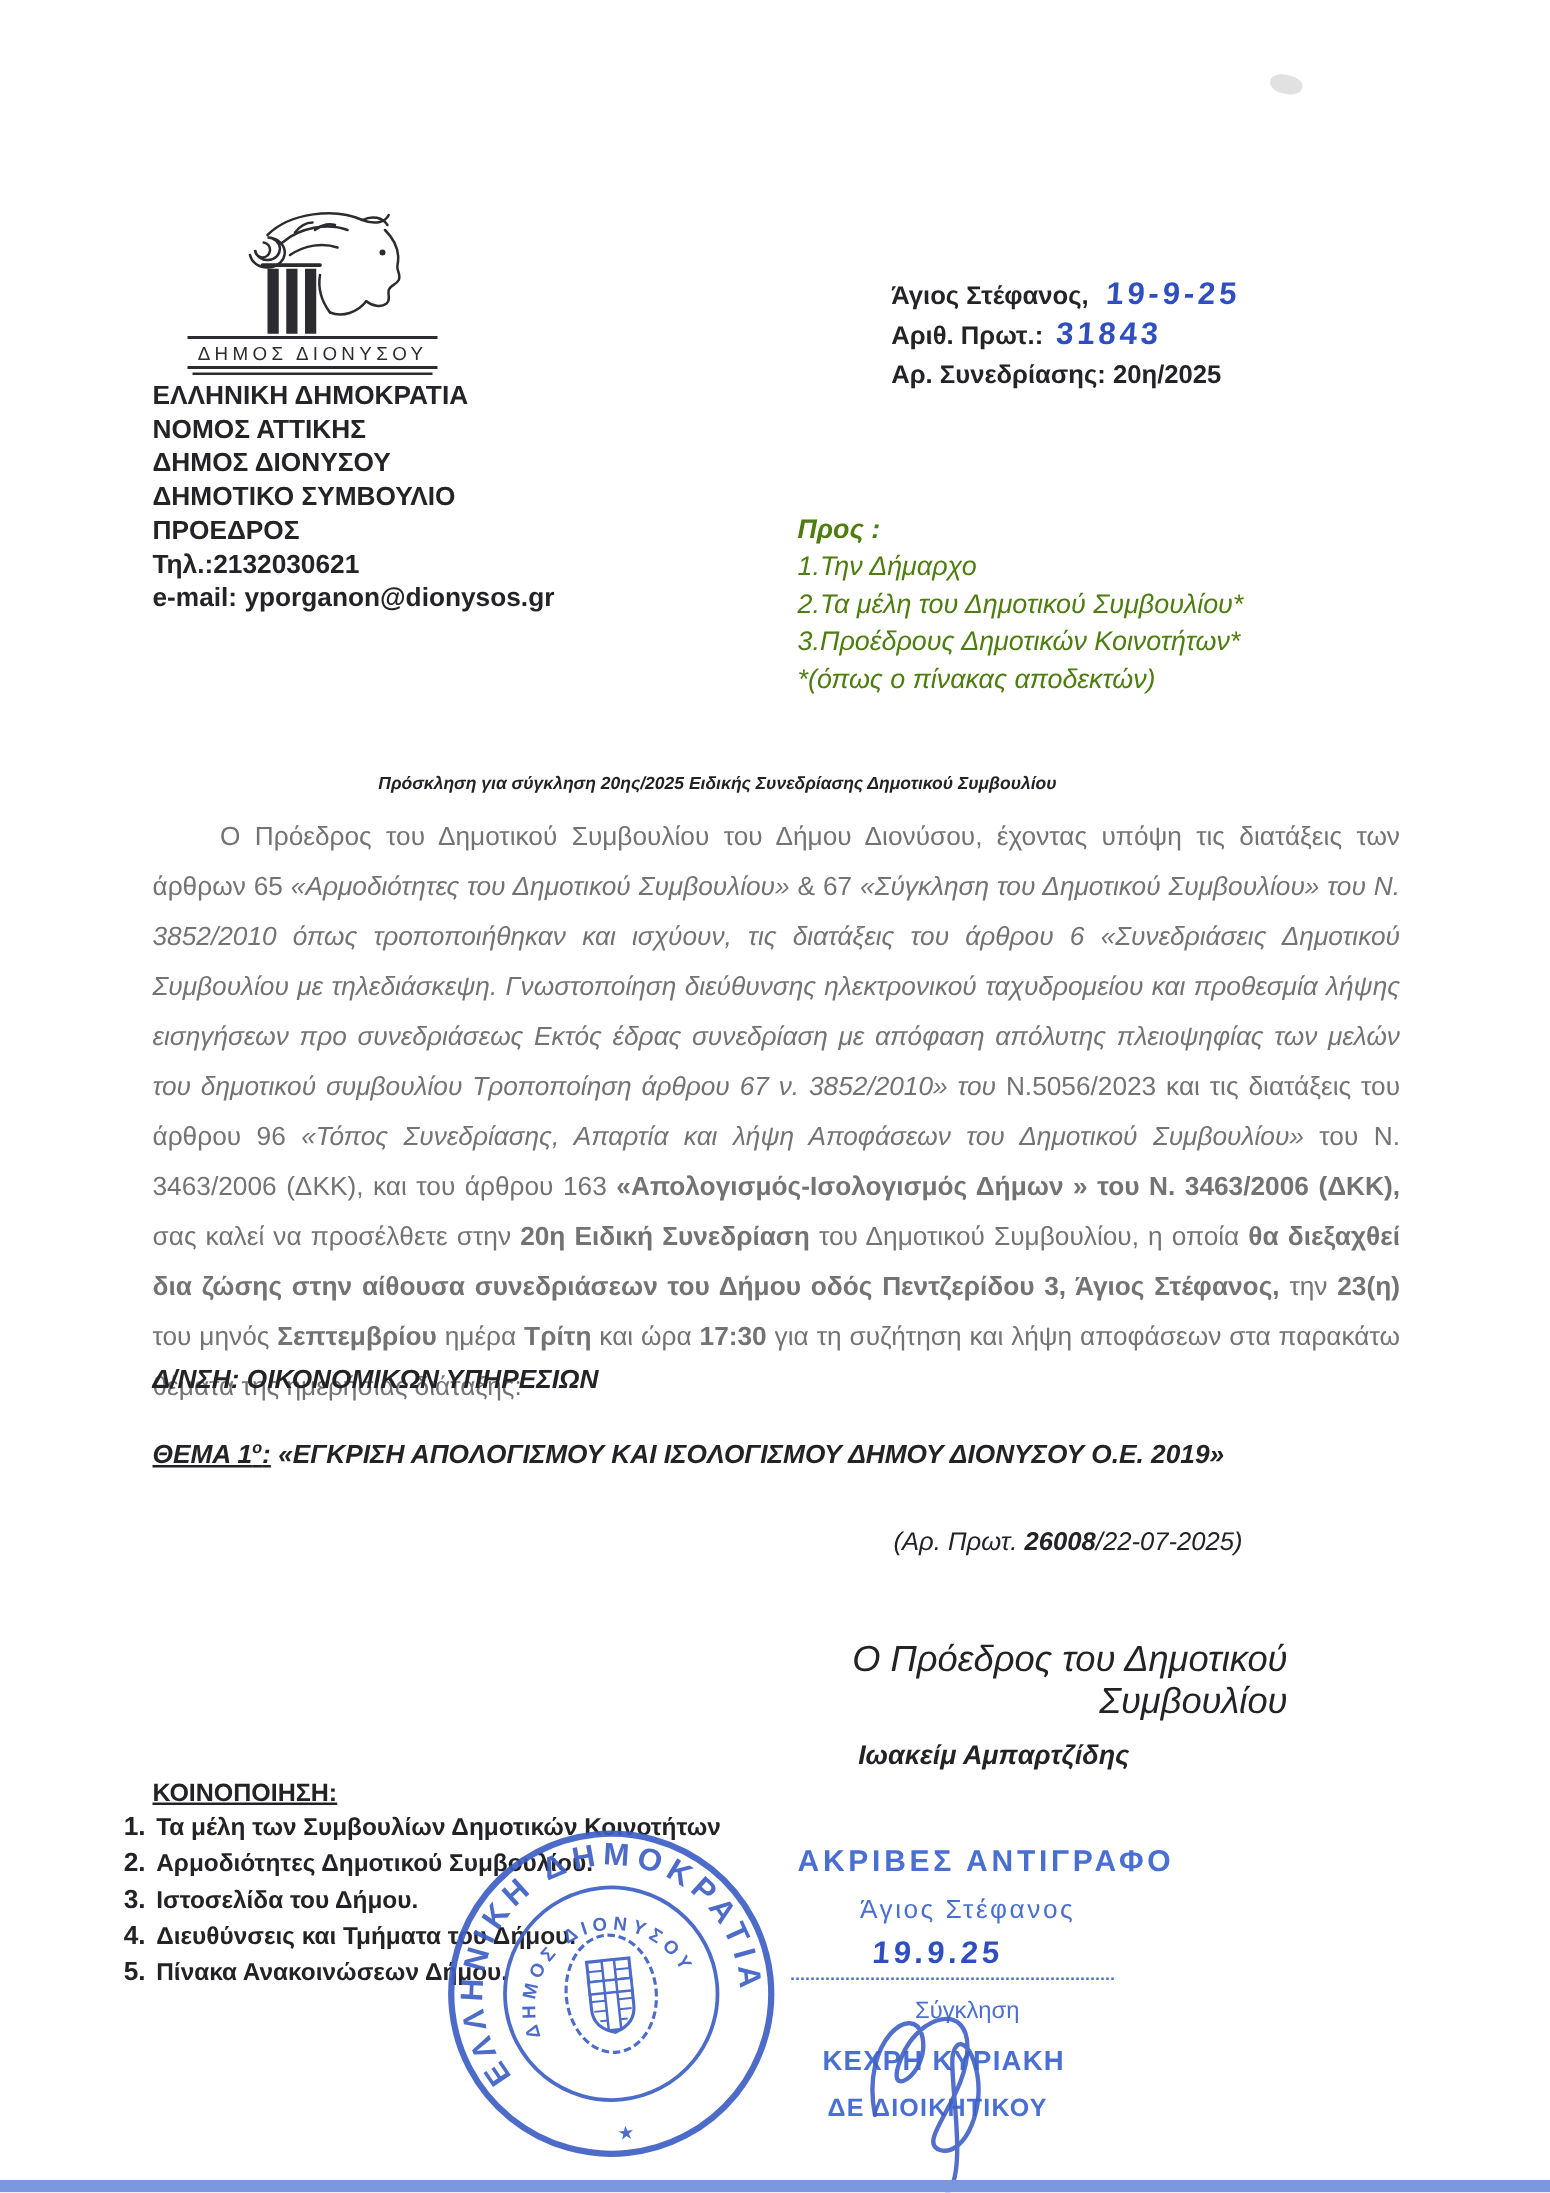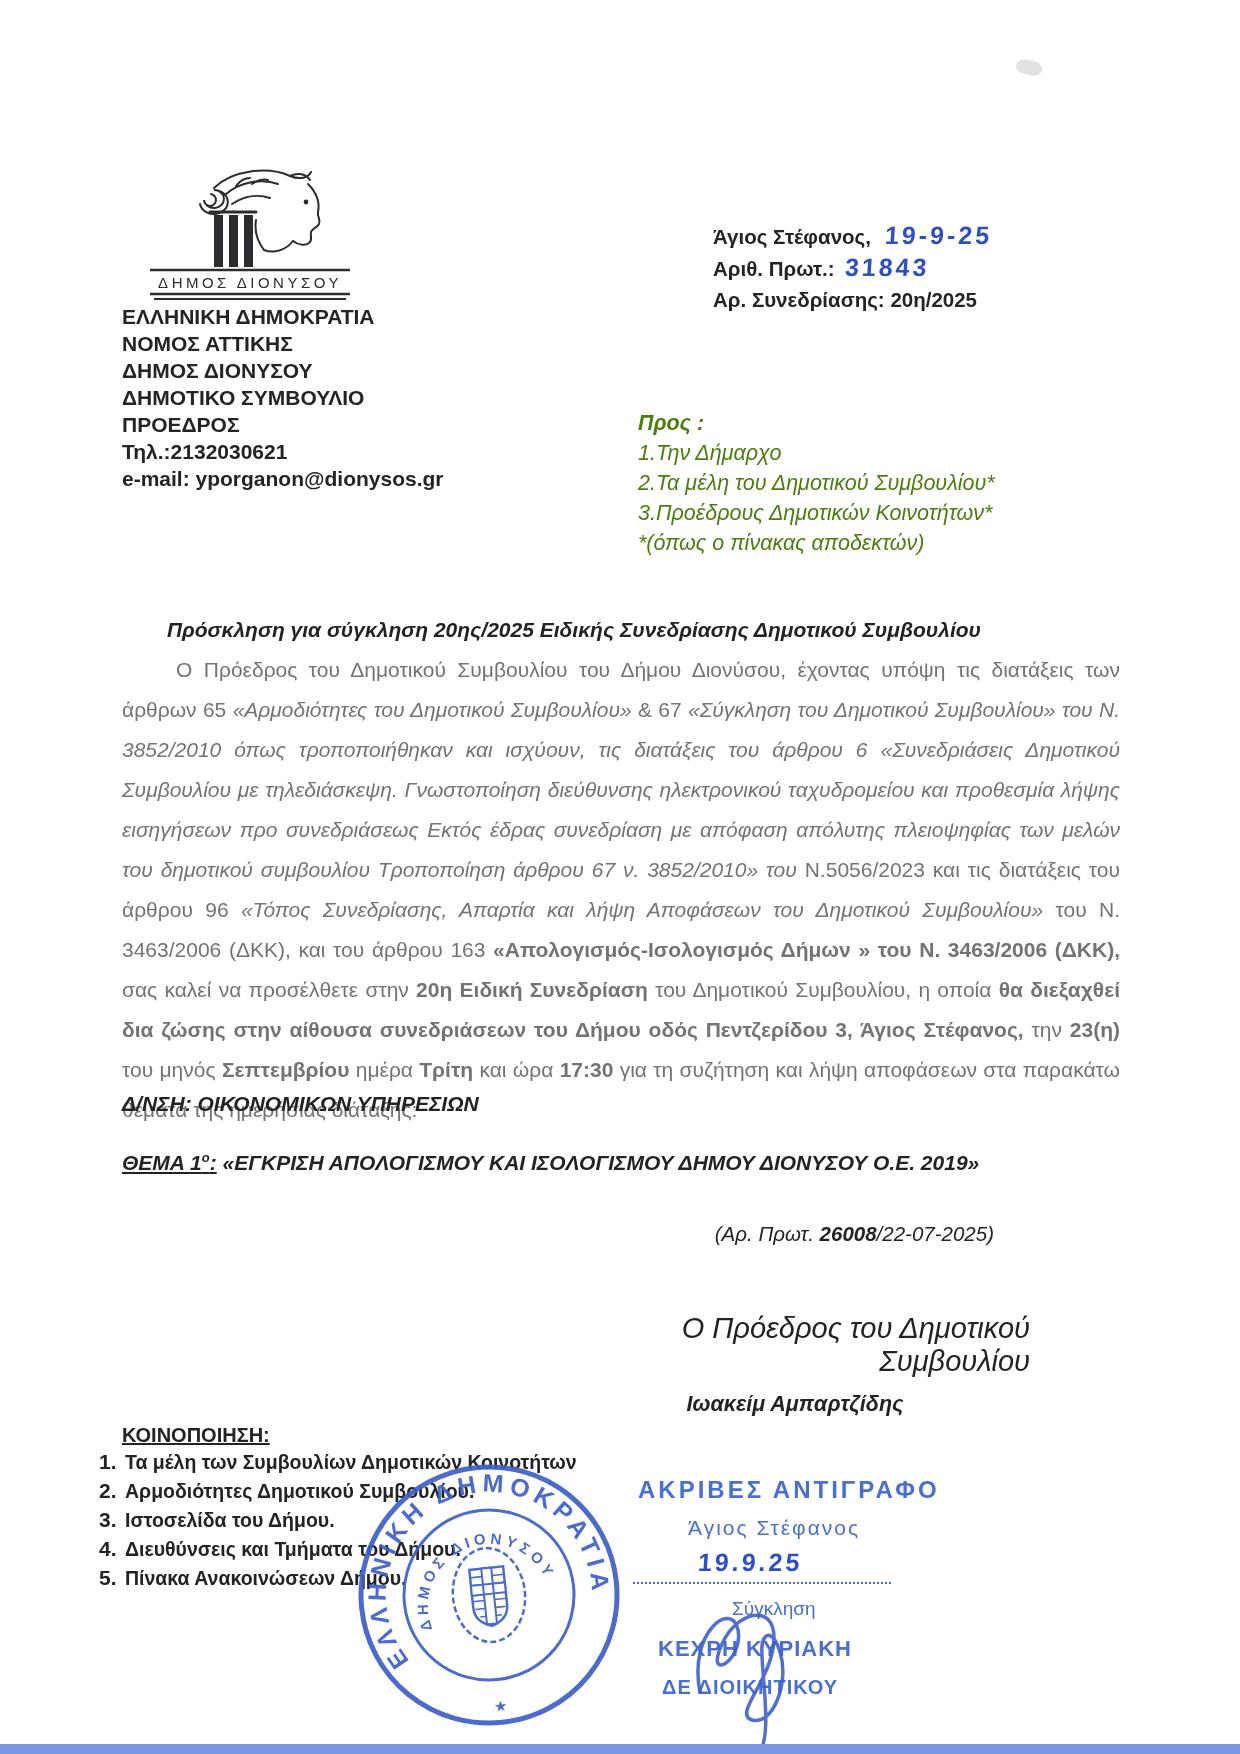--- a/index.html
+++ b/index.html
@@ -21,21 +21,21 @@
   .dateblock { position:absolute; left:713px; top:220px; font-size:20.5px; font-weight:bold; line-height:31px; color:#242428; white-space:nowrap; }
   .hand { color:#2f4fc0; font-weight:bold; letter-spacing:3px; transform:skewX(-4deg); display:inline-block; }
   .hand-date-top { font-size:25px; margin-left:14px; }
   .hand-prot { font-size:25px; margin-left:10px; }
 
   
   .recipients { position:absolute; left:638px; top:408px; font-size:21.5px; line-height:30px; font-style:italic; color:#4d7c0f; }
   .recipients .to-label { font-weight:bold; }
 
   
-  .doc-title { position:absolute; left:0; top:618px; width:1148px; text-align:center; font-size:21px; font-weight:bold; font-style:italic; color:#232327; }
+  .doc-title { position:absolute; left:0; top:618px; width:1148px; text-align:center; font-size:14px; font-weight:bold; font-style:italic; color:#232327; }
 
   
   .body-par { position:absolute; left:122px; top:650px; width:998px; font-size:21px; line-height:40px; text-align:justify; text-indent:54px; color:#737373; }
   .sn { font-style:normal; }
   .si { font-style:italic; }
   .sb { font-weight:bold; }
 
   .dept-line { position:absolute; left:122px; top:1092px; font-size:21px; font-weight:bold; font-style:italic; color:#232327; }
 
   .topic-line { position:absolute; left:122px; top:1150px; font-size:21px; font-weight:bold; font-style:italic; color:#232327; }

